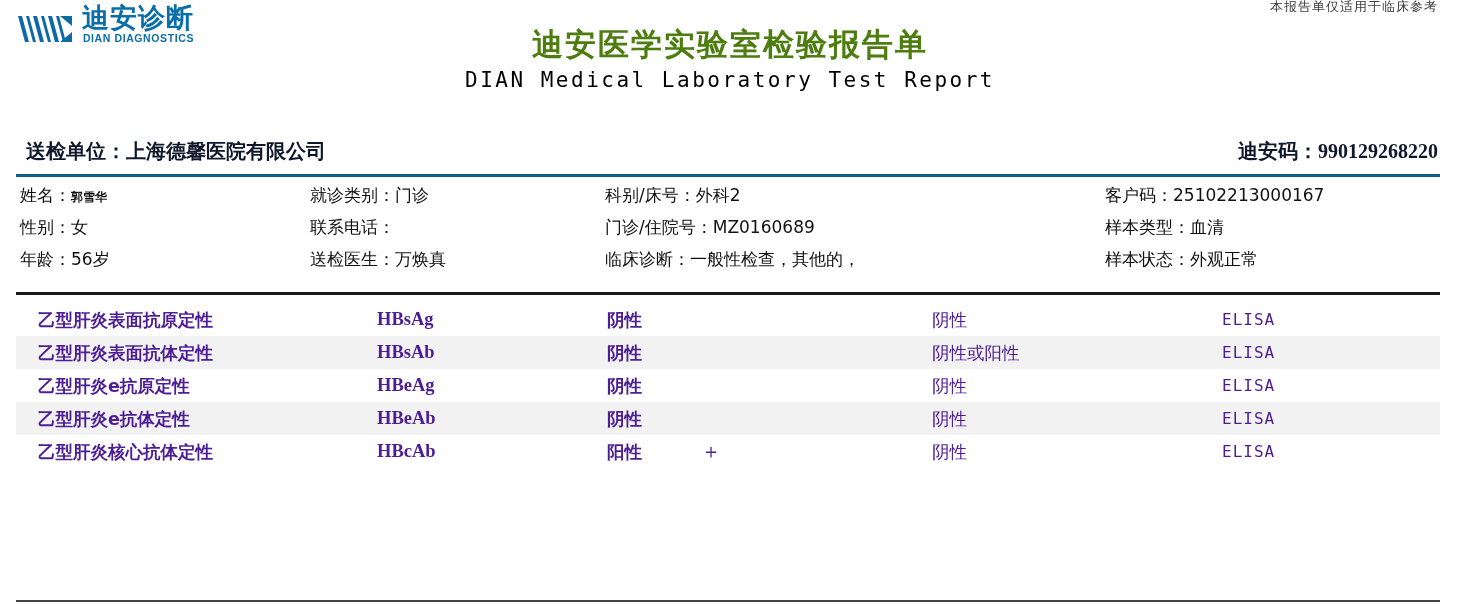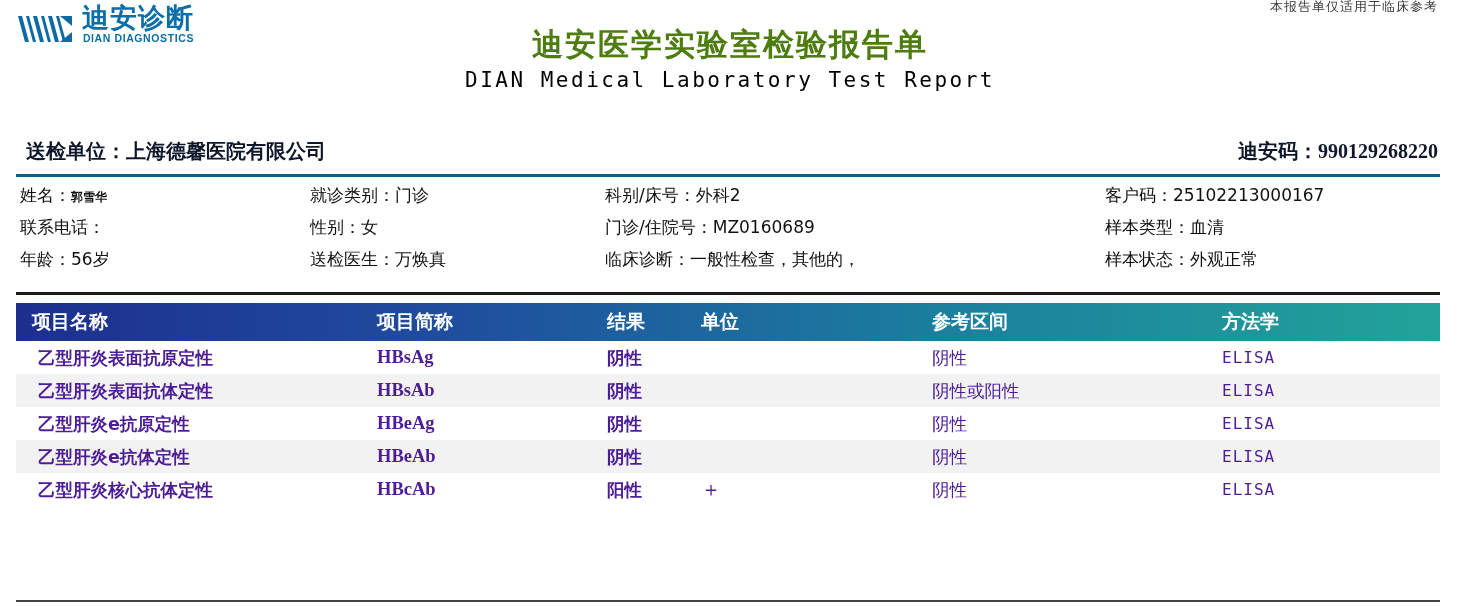--- a/index.html
+++ b/index.html
@@ -242,26 +242,26 @@
       <span>就诊类别：</span><span>门诊</span>
     </div>
     <div class="cell">
       <span>科别/床号：</span><span>外科2</span>
     </div>
     <div class="cell">
       <span>客户码：</span><span>25102213000167</span>
     </div>
 
     <div class="cell">
+      <span>性别：</span><span>女</span>
+    </div>
+    <div class="cell">
       <span>联系电话：</span><span></span>
     </div>
     <div class="cell">
-      <span>性别：</span><span>女</span>
-    </div>
-    <div class="cell">
       <span>门诊/住院号：</span><span>MZ0160689</span>
     </div>
     <div class="cell">
       <span>样本类型：</span><span>血清</span>
     </div>
 
     <div class="cell">
       <span>年龄：</span><span>56岁</span>
     </div>
     <div class="cell">
@@ -271,28 +271,20 @@
       <span>临床诊断：</span><span>一般性检查，其他的，</span>
     </div>
     <div class="cell">
       <span>样本状态：</span><span>外观正常</span>
     </div>
   </div>
 
   <div class="rule-mid"></div>
 
   <div class="table">
-    <div class="thead">
-      <div class="c-name">项目名称</div>
-      <div class="c-abbr">项目简称</div>
-      <div class="c-result">结果</div>
-      <div class="c-unit">单位</div>
-      <div class="c-ref">参考区间</div>
-      <div class="c-method">方法学</div>
-    </div>
 
     <div class="trow">
       <div class="c-name">乙型肝炎表面抗原定性</div>
       <div class="c-abbr">HBsAg</div>
       <div class="c-result">阴性</div>
       <div class="c-unit"></div>
       <div class="c-ref">阴性</div>
       <div class="c-method">ELISA</div>
     </div>
 

